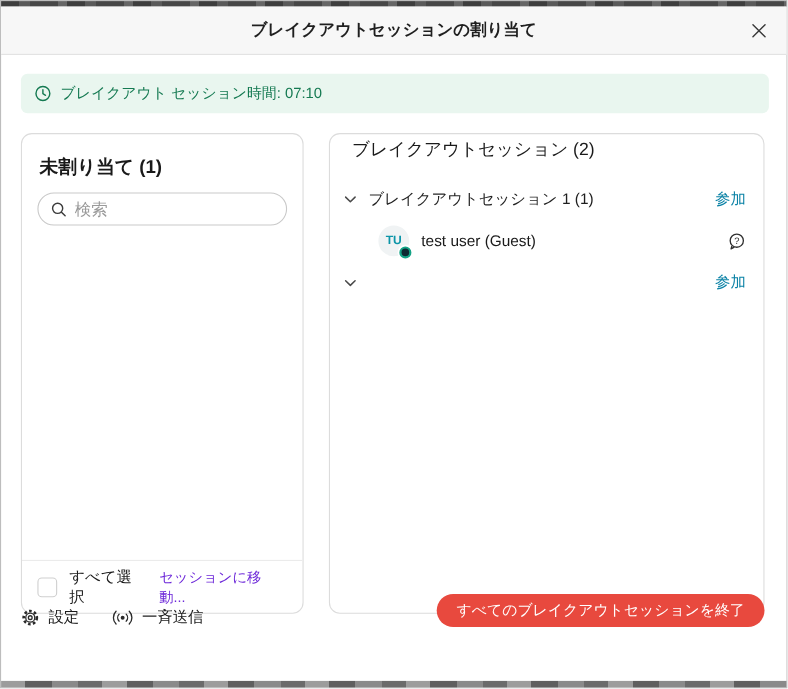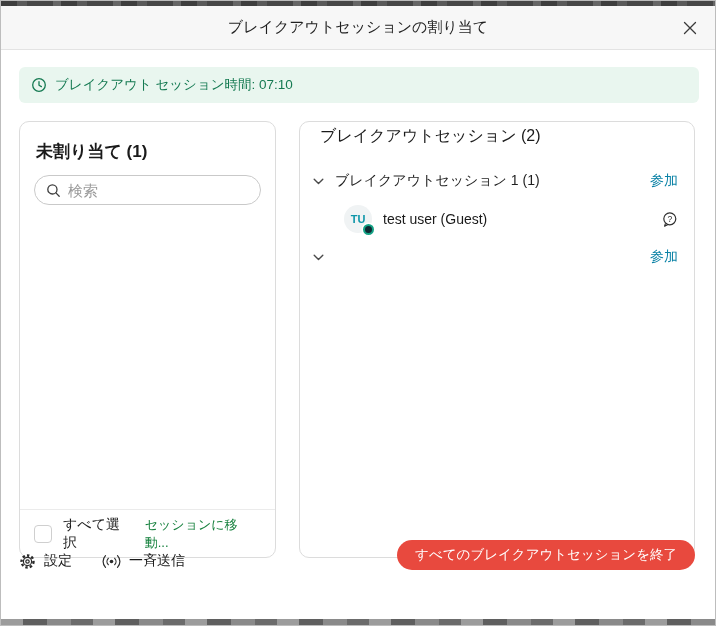--- a/index.html
+++ b/index.html
@@ -17,21 +17,21 @@
   .bottom-strip {
     position:absolute; bottom:0; left:0; right:0; height:6px;
     background:repeating-linear-gradient(90deg,#9c9c9c 0 22px,#5f5f5f 22px 46px,#8a8a8a 46px 70px,#6b6b6b 70px 92px);
   }
 
   .titlebar {
     position:absolute; top:5px; left:0; right:0; height:44px;
     background:#f7f7f7; border-bottom:1px solid #e3e3e3;
     display:flex; align-items:center; justify-content:center;
   }
-  .titlebar .title { font-size:15px; color:#1f1f1f; }
+  .titlebar .title { font-size:15px; color:#1f1f1f;font-weight:bold; }
   .close-btn {
     position:absolute; right:13px; top:10px; width:24px; height:24px;
     display:flex; align-items:center; justify-content:center; cursor:pointer;
     background:transparent; border:none;
   }
 
   .banner {
     position:absolute; top:66px; left:18px; width:680px; height:36px;
     background:#e9f6ef; border-radius:6px; color:#157a52;
     display:flex; align-items:center; gap:8px; padding:0 12px; font-size:13.5px;
@@ -71,21 +71,21 @@
   }
   .member-text { line-height:1.3; }
   .member-name { font-size:14px; color:#1a1a1a; }
   .member-sub  { font-size:12.5px; color:#7a7a7a; margin-top:2px; }
 
   .panel-bottom {
     margin-top:auto; border-top:1px solid #ebebeb; height:48px;
     display:flex; align-items:center; gap:11px; padding:0 14px;
   }
   .select-all-label { font-size:14px; font-weight:500; color:#1a1a1a; }
-  .move-link { margin-left:auto; font-size:13px; color:#15803d; }
+  .move-link { margin-left:auto; font-size:13px; color:#6d28d9; }
 
   .panel-right h2 { font-size:16px; font-weight:normal; margin:4px 20px 16px 20px; }
   .session-row { display:flex; align-items:center; gap:11px; height:36px; padding:0 16px 0 13px; }
   .session-label { font-size:14px; color:#1f1f1f; }
   .join-link { margin-left:auto; font-size:14px; color:#0b82a6; cursor:pointer; }
   .session-member { display:flex; align-items:center; gap:11px; padding:6px 16px 6px 44px; height:40px; }
   .help-btn { margin-left:auto; background:none; border:none; cursor:pointer; display:flex; }
 
   .footer {
     position:absolute; top:537px; left:18px; width:676px; height:32px;

